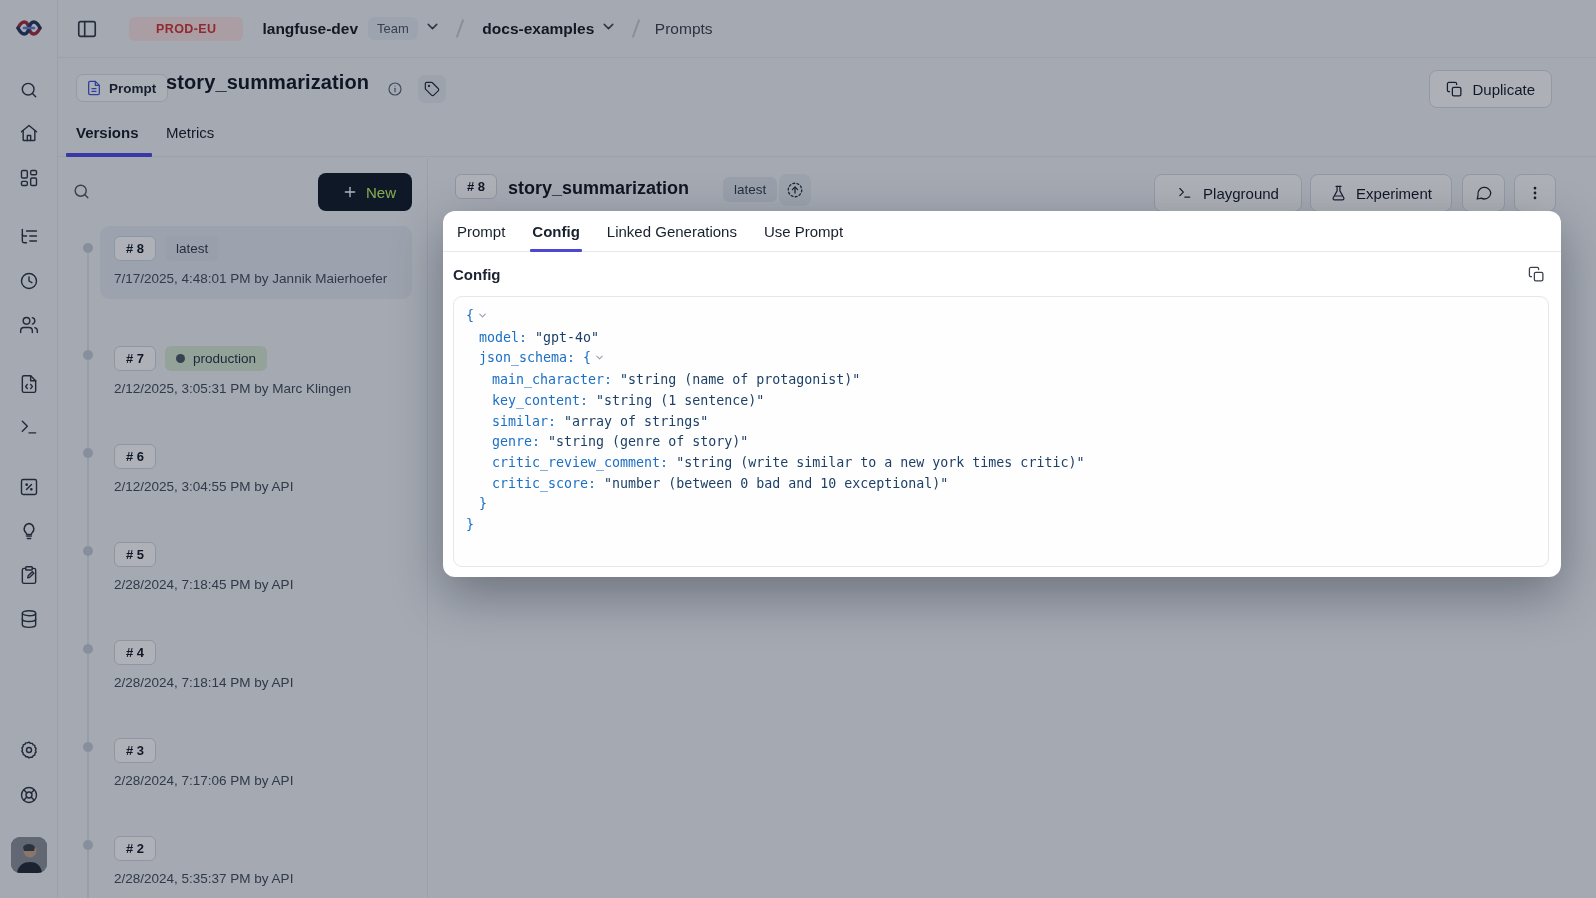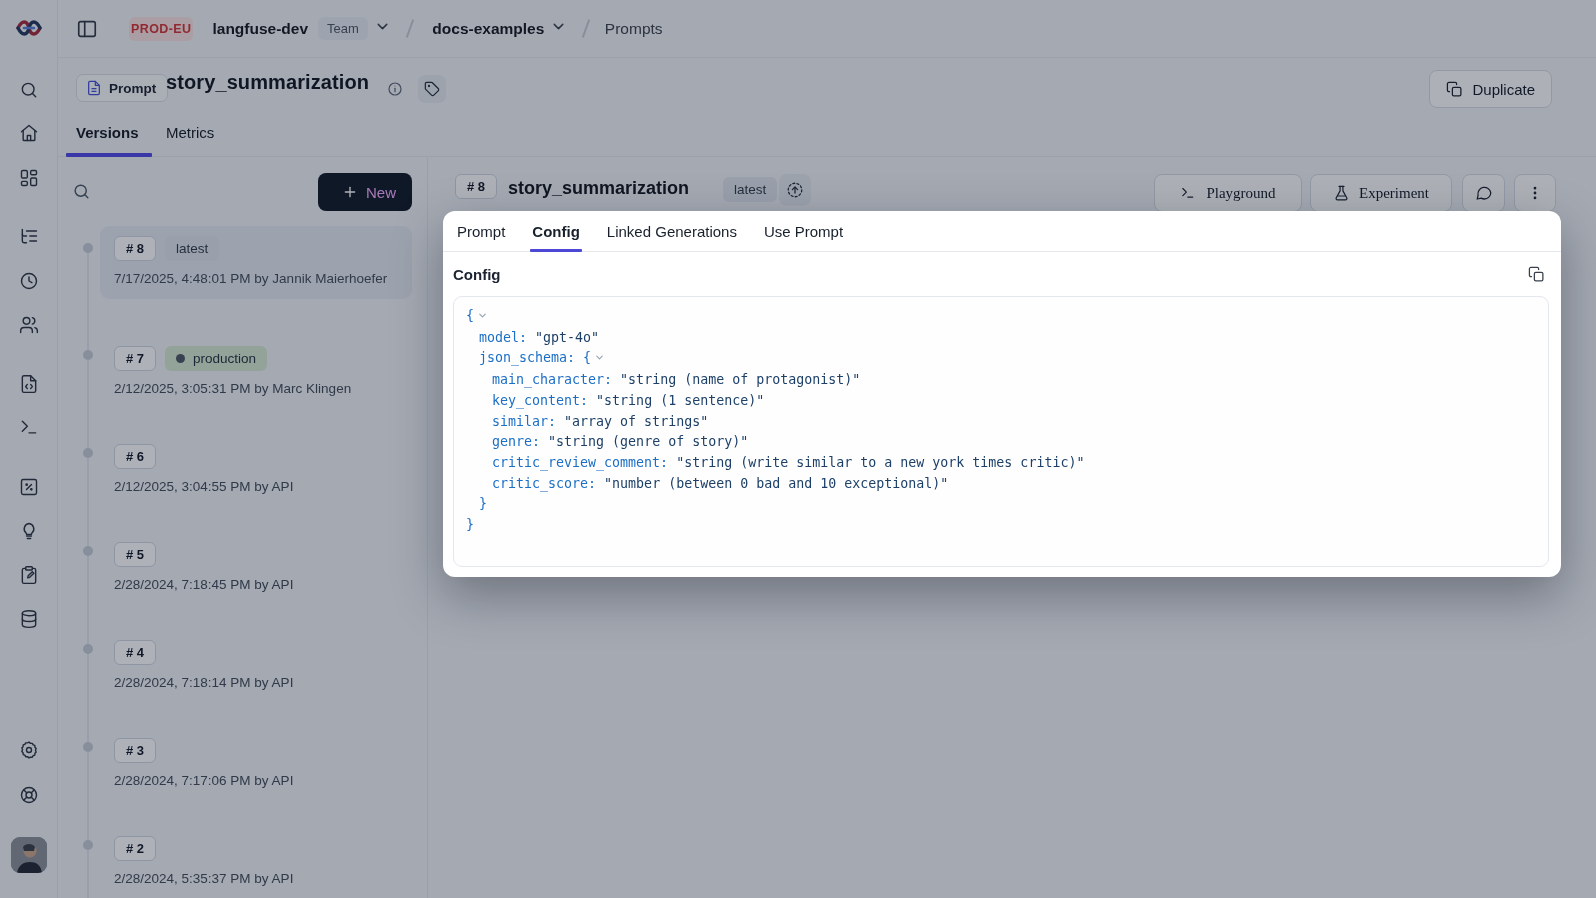--- a/index.html
+++ b/index.html
@@ -11,21 +11,21 @@
   .sidebar { position:absolute; left:0; top:0; bottom:0; width:58px; background:#eef1f5; border-right:1px solid #dfe3ea; z-index:10; }
   .logo { position:absolute; left:15px; top:16px; width:28px; height:24px; }
   .snav { position:absolute; left:11px; width:36px; height:36px; display:flex; align-items:center; justify-content:center; border-radius:8px; cursor:pointer; color:#2c3442; }
   .snav svg { width:20px; height:20px; stroke:#2c3442; fill:none; stroke-width:1.7; stroke-linecap:round; stroke-linejoin:round; }
   .avatar { position:absolute; left:11px; top:837px; width:36px; height:36px; border-radius:9px; overflow:hidden; background:#858b94; }
 
   
   .topbar { position:absolute; left:58px; right:0; top:0; height:58px; display:flex; align-items:center; border-bottom:1px solid #e2e6ec; background:#eef1f5; padding-left:14px; z-index:5; }
   .icon-btn { display:flex; align-items:center; justify-content:center; border-radius:7px; cursor:pointer; background:transparent; border:none; }
   .icon-btn svg { stroke:#303846; fill:none; stroke-width:1.8; stroke-linecap:round; stroke-linejoin:round; }
-  .env-badge { margin-left:27px; background:#f6dede; color:#d03434; font-size:12.5px; font-weight:700; letter-spacing:.4px; padding:5px 2px; border-radius:6px; }
+  .env-badge { margin-left:27px; background:#f6dede; color:#d03434; font-size:12.5px; font-weight:700; letter-spacing:.4px; padding:5px 27px; border-radius:6px; }
   .crumb-name { margin-left:19px; font-size:15.5px; font-weight:700; color:#14181f;text-align:right; }
   .team-chip { margin-left:10px; background:#e4e9f0; color:#4b5563; font-size:13px; font-weight:500; padding:4px 9px; border-radius:6px; }
   .chev { margin-left:6px; }
   .slash { width:1.5px; height:19px; background:#c4c9d1; transform:rotate(20deg); margin-left:18px; margin-right:18px; }
   .crumb-plain { font-size:15.5px; color:#39404c; }
 
   
   .page-header { position:absolute; left:58px; right:0; top:58px; height:60px; }
   .type-badge { position:absolute; left:18px; top:16px; display:flex; align-items:center; gap:7px; border:1px solid #d6dce5; border-radius:7px; padding:5px 11px 5px 9px; font-size:13.5px; font-weight:700; color:#1b2230; background:rgba(255,255,255,.55); }
   .page-title { position:absolute; left:108px; top:13px; font-size:20px; font-weight:700; color:#0f1622; letter-spacing:.1px; }
@@ -38,39 +38,39 @@
   .ptab { position:absolute; top:6px; font-size:15px; color:#141a26; cursor:pointer; }
   .ptab.active { font-weight:700; }
   .ptab-underline { position:absolute; left:8px; top:35px; width:86px; height:4px; background:#4f46e5; border-radius:1px; }
 
   
   .vpanel { position:absolute; left:58px; top:158px; width:370px; bottom:0; border-right:1px solid #dfe3ea; }
   .search-row { position:absolute; left:0; right:0; top:14px; height:40px; }
   .search-ic { position:absolute; left:14px; top:10px; }
   .search-input { position:absolute; left:48px; top:4px; width:180px; height:32px; border:none; background:transparent; font-size:15px; color:#20262f; outline:none; font-family:inherit; }
   .search-input::placeholder { color:#606a78; }
-  .new-btn { position:absolute; right:15px; top:1px; width:94px; height:38px; background:#101826; color:#f0abfc; border:none; border-radius:8px; font-size:15px; font-weight:500; display:flex; align-items:center; justify-content:center; gap:8px; cursor:pointer; font-family:inherit;padding-left:8px; }
+  .new-btn { position:absolute; right:15px; top:1px; width:94px; height:38px; background:#101826; color:#bef264; border:none; border-radius:8px; font-size:15px; font-weight:500; display:flex; align-items:center; justify-content:center; gap:8px; cursor:pointer; font-family:inherit;padding-left:8px; }
   .timeline { position:absolute; left:29px; top:88px; bottom:0; width:2px; background:#dde1e8; }
   .tdot { position:absolute; left:25px; width:10px; height:10px; border-radius:50%; background:#c3cad4; }
   .vitem { position:absolute; left:42px; width:312px; border-radius:9px; padding:10px 14px; cursor:pointer; }
   .vitem.selected { background:#e2e7ef; }
   .vchips { display:flex; align-items:center; gap:9px; }
   .vnum { border:1px solid #ccd4de; background:#fdfdfe; border-radius:6px; padding:4px 11px; font-size:13px; font-weight:700; color:#111827; }
   .vlabel { background:#dde3ec; border-radius:6px; padding:5px 11px; font-size:13.5px; color:#2f3짜a47; color:#2f3a47; }
   .vlabel.prod { background:#d5e8cf; display:flex; align-items:center; gap:8px; color:#27313f; }
   .vlabel.prod .dot { width:9px; height:9px; border-radius:50%; background:#4b5563; }
   .vmeta { margin-top:8px; font-size:13.5px; line-height:20px; color:#414b59; }
 
   
   .dhead { position:absolute; left:429px; right:0; top:158px; height:54px; }
   .dnum { position:absolute; left:26px; top:16px; }
   .dtitle { position:absolute; left:79px; top:20px; font-size:18px; font-weight:700; color:#10161f; }
   .dlabel { position:absolute; left:294px; top:19px; }
   .promote-btn { position:absolute; left:350px; top:16px; width:32px; height:32px; background:#e2e7ee; border-radius:8px; display:flex; align-items:center; justify-content:center; cursor:pointer; }
-  .dbtn { position:absolute; top:16px; height:38px; display:flex; align-items:center; justify-content:center; gap:9px; background:#fbfcfd; border:1px solid #d3d9e2; border-radius:8px; font-size:15px; font-weight:500; color:#111827; cursor:pointer; font-family:Liberation Serif, serif; }
+  .dbtn { position:absolute; top:16px; height:38px; display:flex; align-items:center; justify-content:center; gap:9px; background:#fbfcfd; border:1px solid #d3d9e2; border-radius:8px; font-size:15px; font-weight:500; color:#111827; cursor:pointer; font-family:Liberation Sans, sans-serif; }
   .dbtn svg { stroke:#1b2230; fill:none; stroke-width:1.7; stroke-linecap:round; stroke-linejoin:round; }
 
   
   .overlay { position:absolute; inset:0; background:rgba(15,23,42,.33); z-index:40; }
   .card { position:absolute; left:443px; top:211px; width:1118px; height:366px; background:#ffffff; border-radius:12px; box-shadow:0 18px 50px rgba(10,15,30,.35); z-index:50; }
   .card-tabs { position:absolute; left:0; right:0; top:0; height:41px; border-bottom:1px solid #e5e8ee; display:flex; align-items:center; padding-left:14px; gap:27px; }
   .ctab { font-size:15px; font-weight:500; color:#18202c; cursor:pointer; position:relative; height:41px; display:flex; align-items:center; }
   .ctab.active { font-weight:700; }
   .ctab.active:after { content:""; position:absolute; left:-2px; right:-2px; bottom:0; height:3px; background:#4d47d6; border-radius:1px; }
   .config-head { position:absolute; left:10px; right:12px; top:41px; height:44px; display:flex; align-items:center; justify-content:space-between; }

